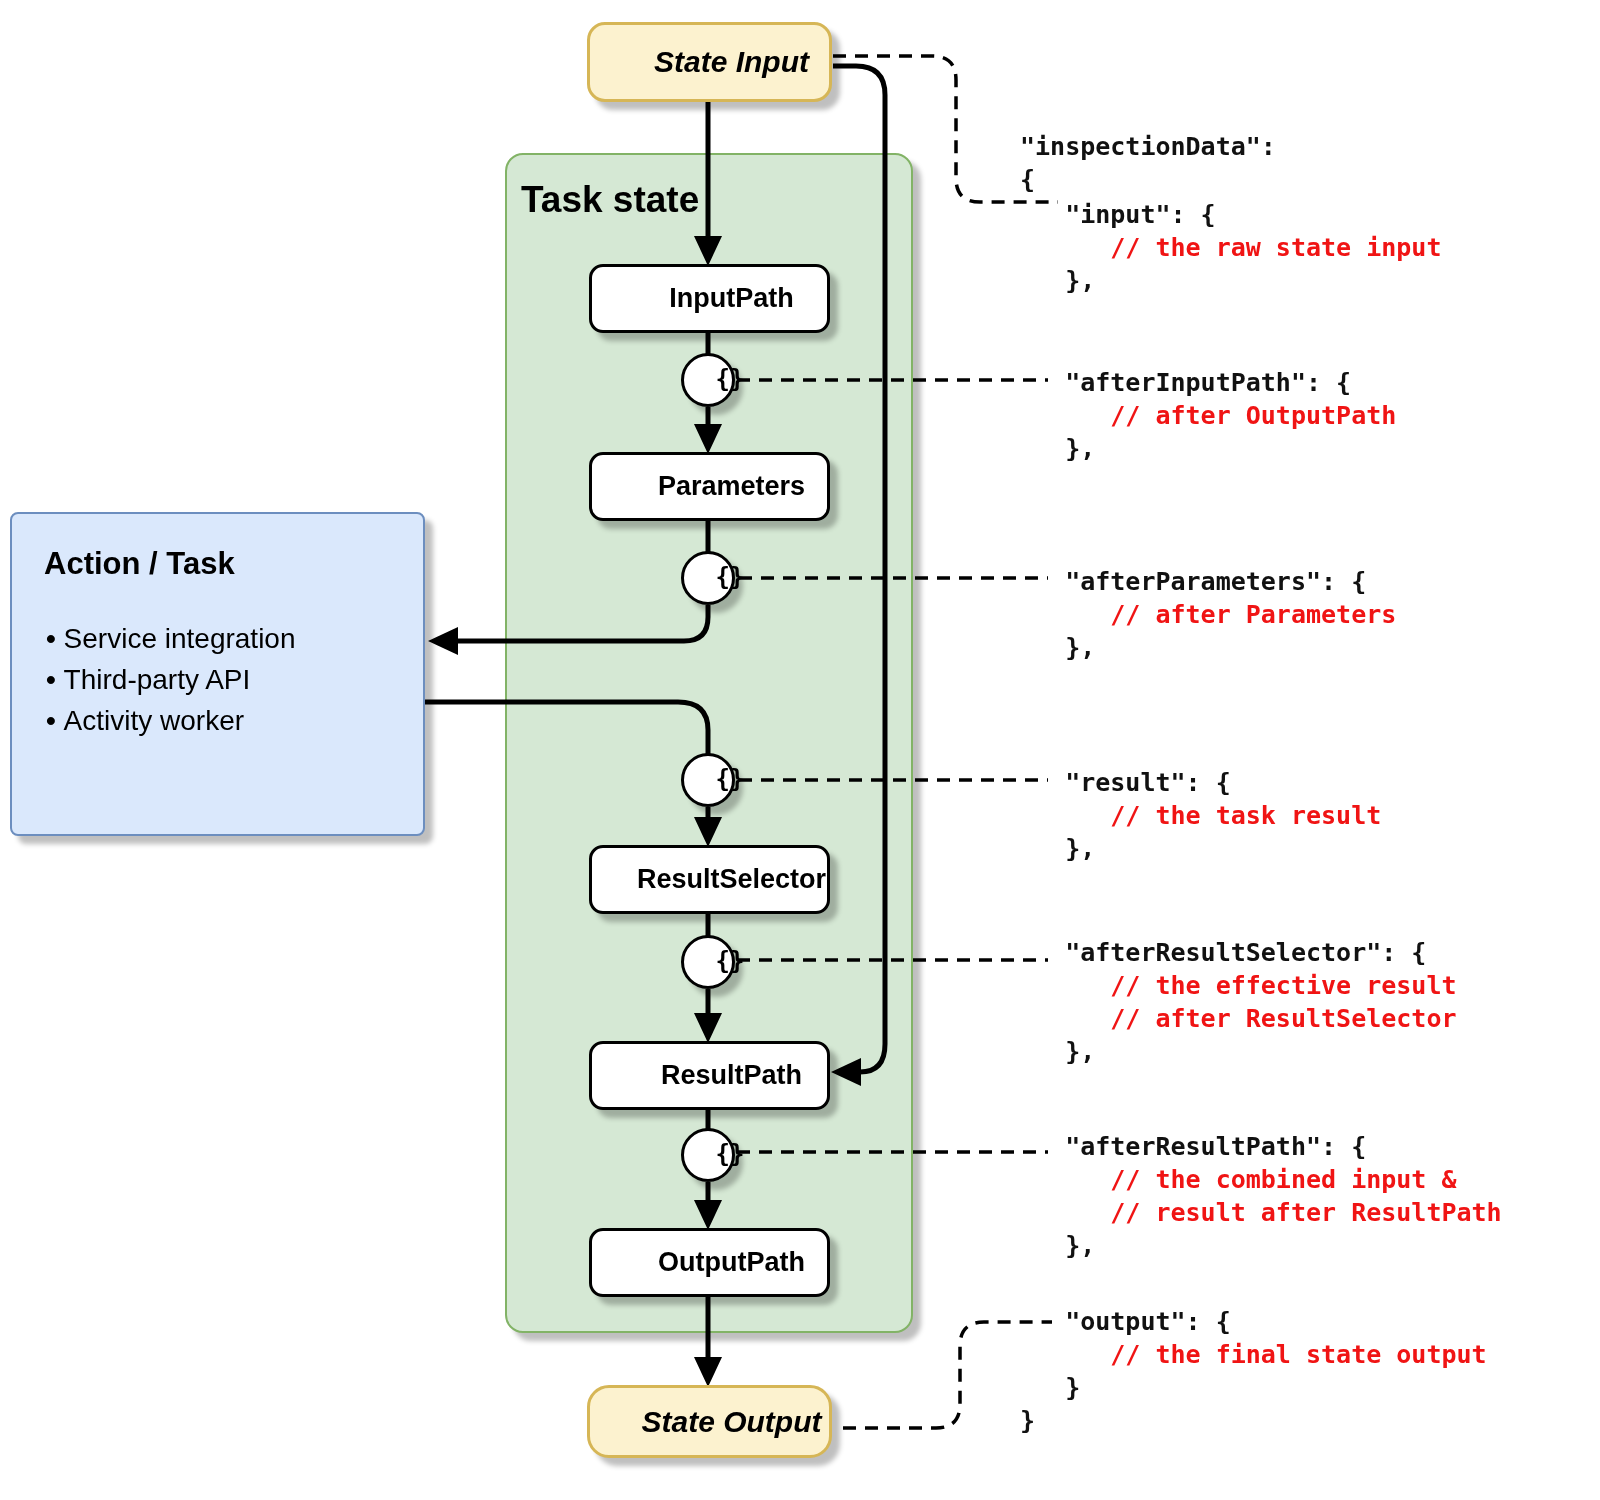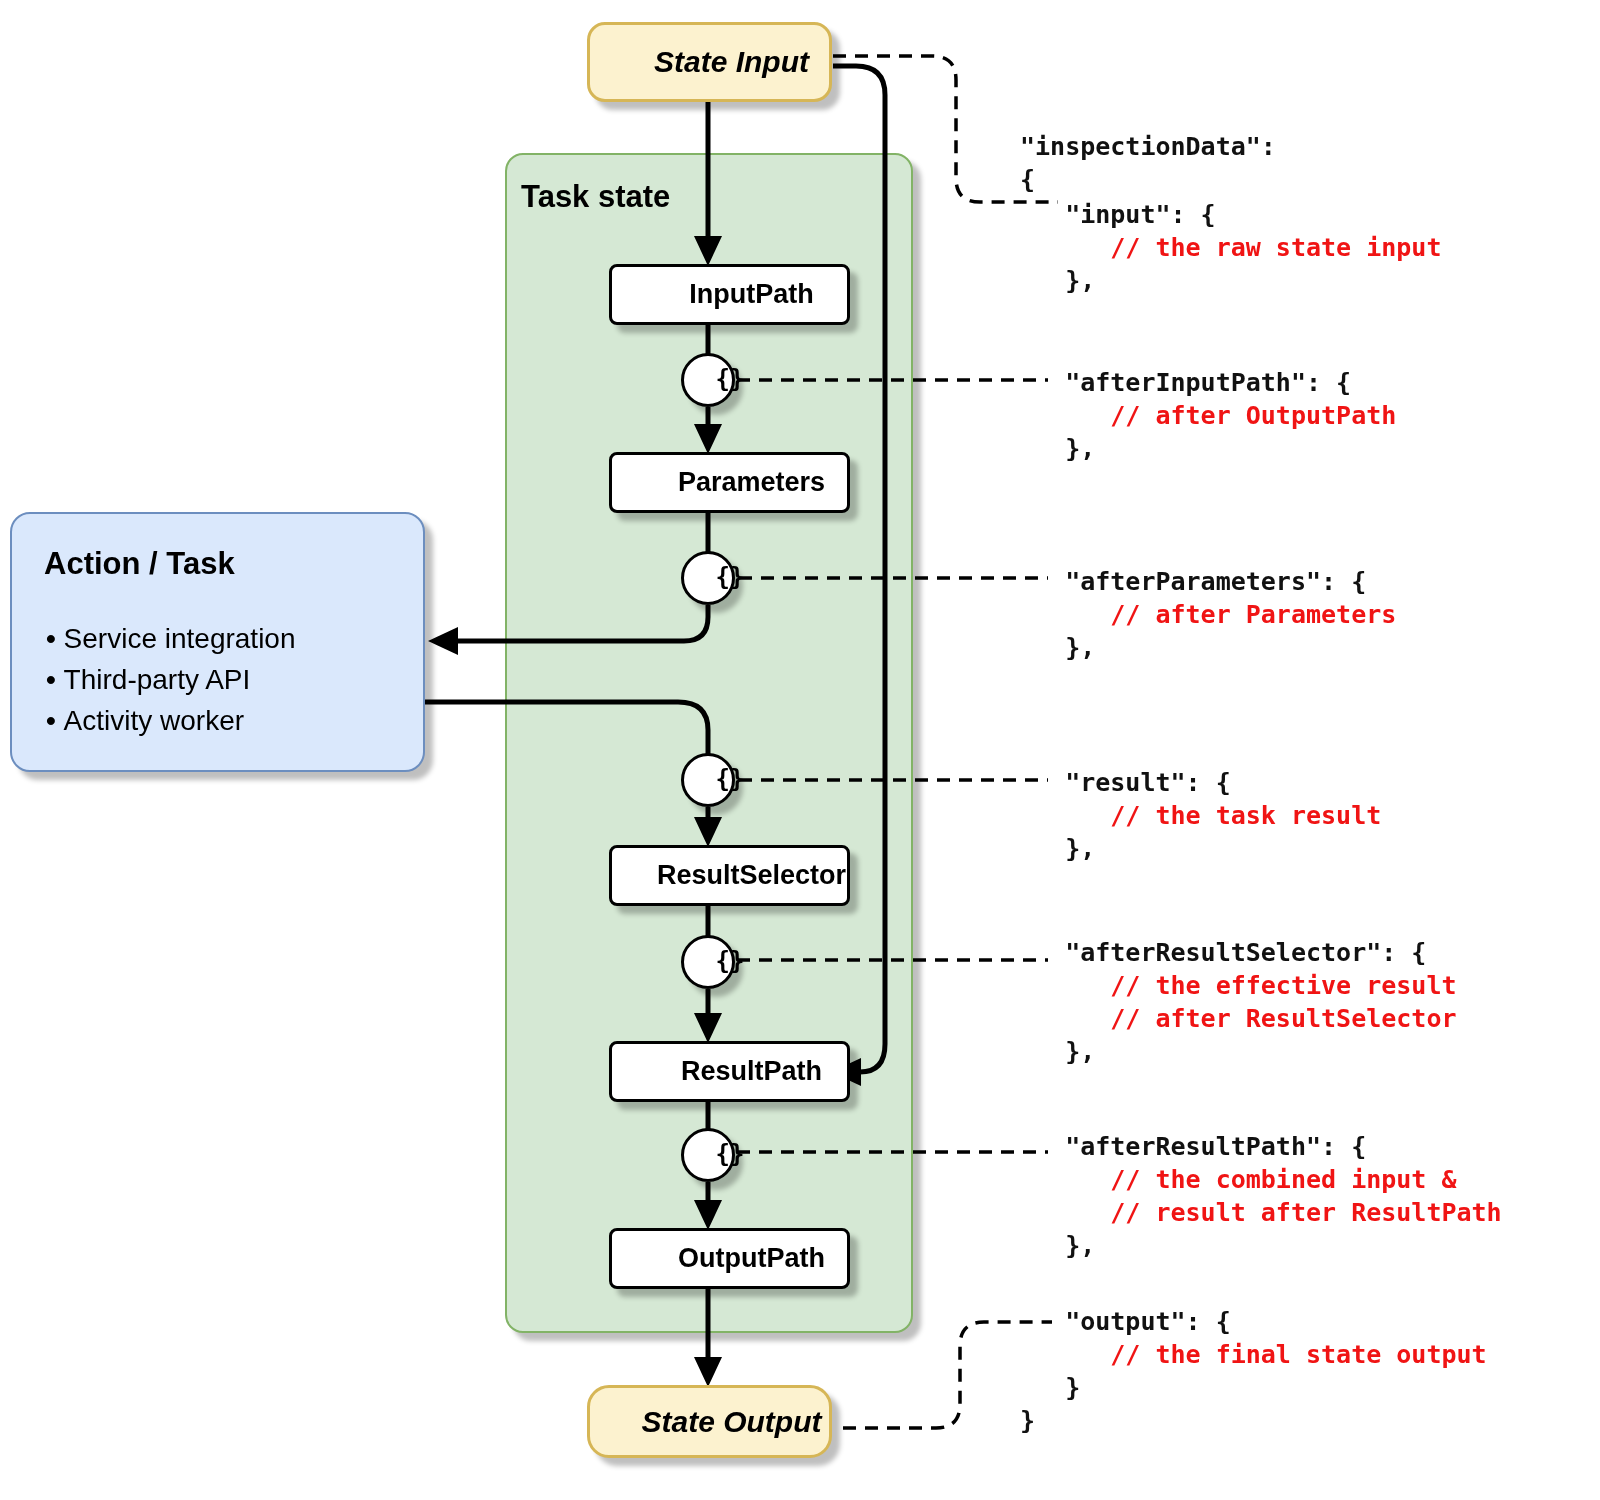--- a/index.html
+++ b/index.html
@@ -17,51 +17,51 @@
   }
   .shadow { box-shadow:8px 8px 5px rgba(0,0,0,0.25);padding-left:44px; }
 
   .green-container {
     position:absolute; left:505px; top:153px; width:408px; height:1180px;
     background:var(--green_fill); border:2.5px solid var(--green_border);
     border-radius:18px; z-index:1;
   }
   .task-state-label {
     position:absolute; left:521px; top:179px; z-index:3;
-    font-size:31px; font-weight:bold; color:#000;
+    font-size:37px; font-weight:bold; color:#000;
   }
   svg.connectors { position:absolute; left:0; top:0; z-index:2; }
 
   .state-box {
     position:absolute; left:587px; width:245px; z-index:3;
     background:var(--yellow_fill); border:3px solid var(--yellow_border);
     border-radius:18px; display:flex; align-items:center; justify-content:center;
     font-size:30px; font-weight:bold; font-style:italic; color:#000;
   }
   .state-input  { top:22px;   height:80px; }
   .state-output { top:1385px; height:73px;border-radius:22px; }
 
   .stage-box {
-    position:absolute; left:589px; width:241px; height:61px; z-index:3;
+    position:absolute; left:589px; width:241px; height:69px; z-index:3;
     background:var(--node_fill); border:3.5px solid var(--node_border);
-    border-radius:8px; display:flex; align-items:center; justify-content:center;
-    font-size:27px; font-weight:bold; color:#000;margin-left:20px;
+    border-radius:14px; display:flex; align-items:center; justify-content:center;
+    font-size:27px; font-weight:bold; color:#000;
   }
   .circle {
     position:absolute; left:681px; width:54px; height:54px; z-index:3;
     background:var(--node_fill); border:3.5px solid var(--node_border);
     border-radius:50%; display:flex; align-items:center; justify-content:center;
     font-family:"DejaVu Sans Mono", monospace; font-size:24px; font-weight:bold;
     color:#000; padding-bottom:3px;
   }
 
   .action-box {
-    position:absolute; left:10px; top:512px; width:415px; height:260px; z-index:3;
+    position:absolute; left:10px; top:512px; width:415px; height:324px; z-index:3;
     background:var(--blue_fill); border:2.5px solid var(--blue_border);
-    border-radius:20px;
+    border-radius:8px;
   }
   .action-title {
     position:absolute; left:32px; top:32px;
     font-size:31px; font-weight:bold; color:#000;
   }
   .action-bullets { position:absolute; left:34px; top:104px; list-style:none; }
   .action-bullets li {
     font-size:28px; color:#000; line-height:41px; white-space:nowrap;
   }
   .action-bullets li::before { content:"\2022\00a0"; font-weight:bold; }

